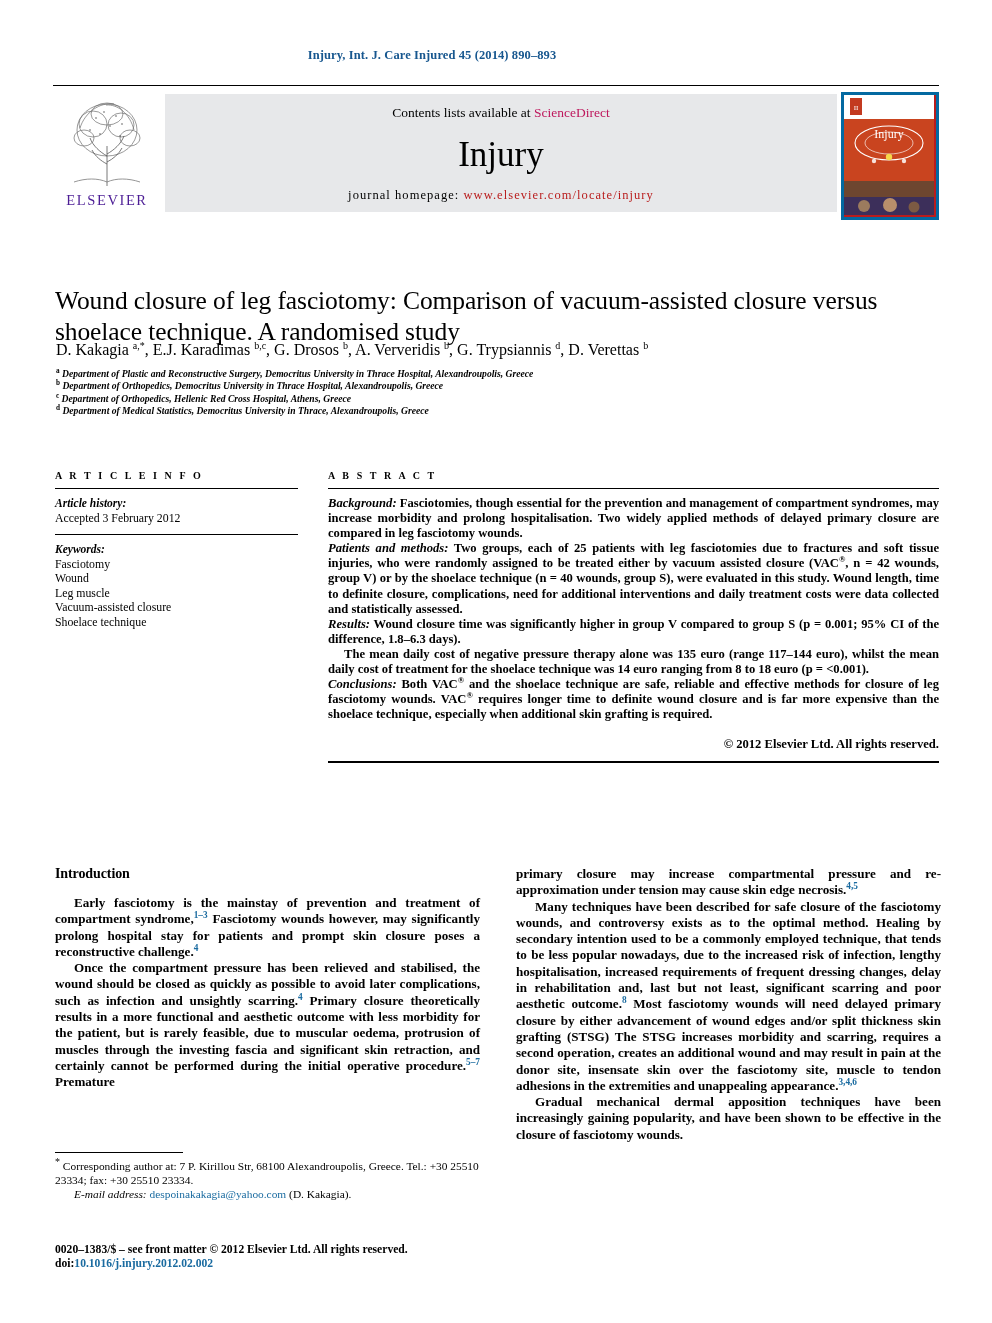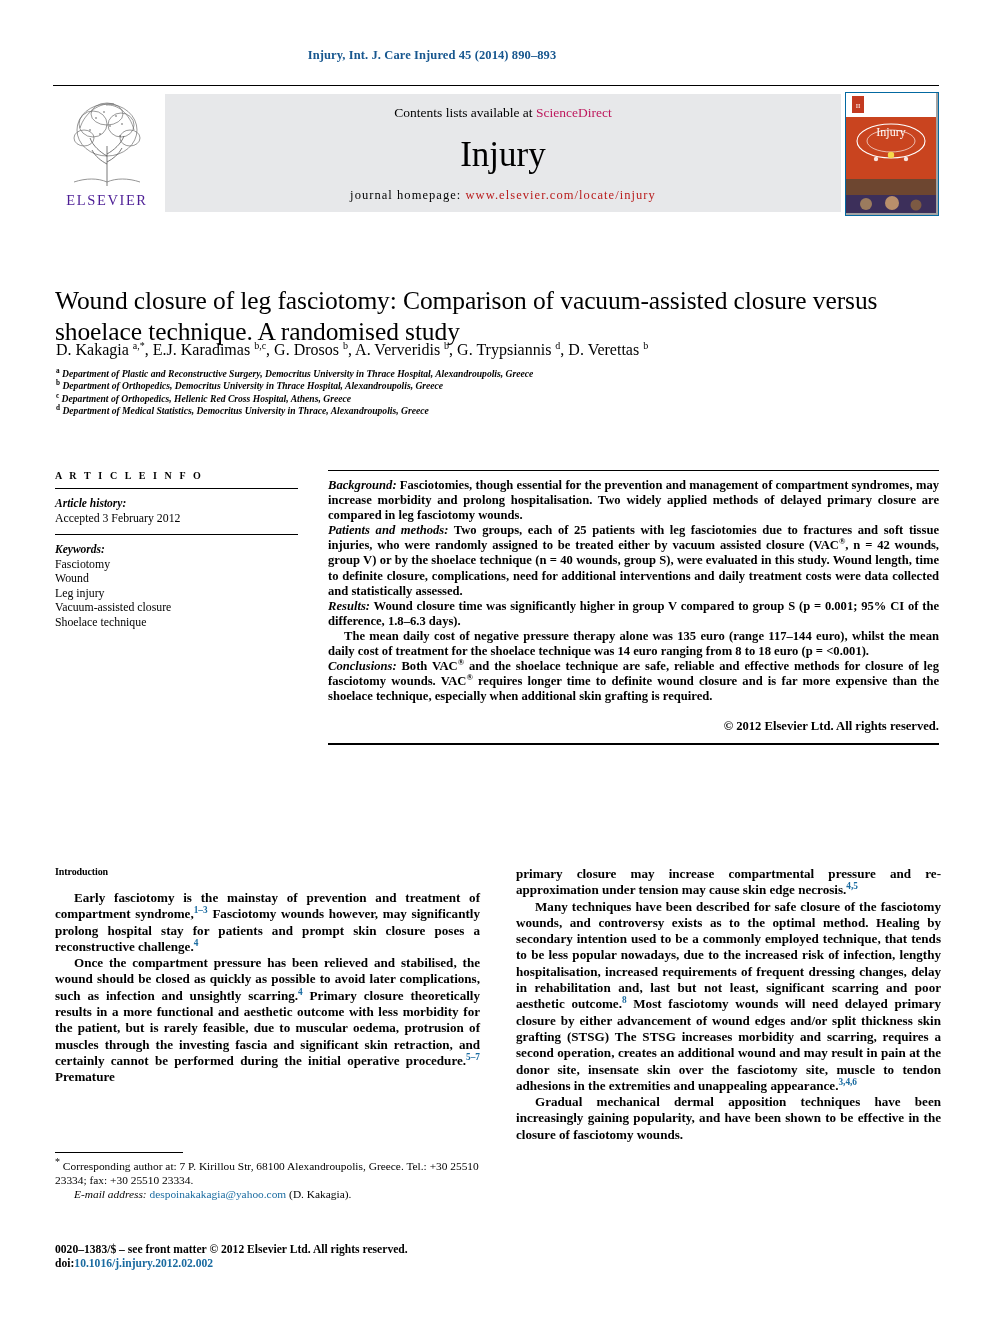--- a/index.html
+++ b/index.html
@@ -92,22 +92,22 @@
     font-size: 12.5px;
     letter-spacing: 1.05px;
   }
   .homepage-line .url { color: #b91c1c; margin-top: 36px; }
   .cover-thumb {
     width: 92px;
     flex: 0 0 92px;
     height: 122px;
     position: relative;
     overflow: hidden;
-    border: 1px solid #0369a1;
-    background: #a3a3a3;
+    border: 3px solid #0369a1;
+    background: #b91c1c;
   }
 
   
   .title {
     position: absolute;
     left: 55px; top: 268px;
     width: 890px;
     font-size: 25.5px;
     line-height: 31px;
     font-weight: normal;
@@ -220,21 +220,21 @@
     height: 400px;
   }
   .bcol {
     position: absolute;
     top: 0;
     width: 425px;
   }
   .bcol.left { left: 0; }
   .bcol.right { left: 461px; }
   .h2 {
-    font-size: 10px;
+    font-size: 14px;
     font-weight: bold;
     margin: 0 0 13px 0;
     letter-spacing: -0.1px;
   }
   .btext {
     font-size: 13.1px;
     line-height: 16.3px;
     text-align: justify;
     font-weight: bold;
   }
@@ -367,27 +367,28 @@
     <div class="col-info">
       <div class="sec-head">A R T I C L E   I N F O</div>
       <div class="rule-thin"></div>
       <div class="it-head">Article history:</div>
       <div class="info-line">Accepted 3 February 2012</div>
       <div class="rule-thick"></div>
       <div class="it-head">Keywords:</div>
       <div class="kw-list">
           <div>Fasciotomy</div>
           <div>Wound</div>
-          <div>Leg injury</div>
+          <div>Leg muscle</div>
           <div>Vacuum-assisted closure</div>
           <div>Shoelace technique</div>
         </div>
     </div>
 
     <div class="col-abs">
+      <div class="sec-head">A B S T R A C T</div>
       <div class="rule-thin"></div>
       <div class="abs-text">
           <p><span class="lbl">Background:</span> Fasciotomies, though essential for the prevention and management of compartment syndromes, may increase morbidity and prolong hospitalisation. Two widely applied methods of delayed primary closure are compared in leg fasciotomy wounds.</p>
           <p><span class="lbl">Patients and methods:</span> Two groups, each of 25 patients with leg fasciotomies due to fractures and soft tissue injuries, who were randomly assigned to be treated either by vacuum assisted closure (VAC<sup>®</sup>, n = 42 wounds, group V) or by the shoelace technique (n = 40 wounds, group S), were evaluated in this study. Wound length, time to definite closure, complications, need for additional interventions and daily treatment costs were data collected and statistically assessed.</p>
           <p><span class="lbl">Results:</span>  Wound closure time was significantly higher in group V compared to group S (p = 0.001; 95% CI of the difference, 1.8–6.3 days).</p>
           <p class="ind">The mean daily cost of negative pressure therapy alone was 135 euro (range 117–144 euro), whilst the mean daily cost of treatment for the shoelace technique was 14 euro ranging from 8 to 18 euro (p = &lt;0.001).</p>
           <p><span class="lbl">Conclusions:</span>  Both VAC<sup>®</sup> and the shoelace technique are safe, reliable and effective methods for closure of leg fasciotomy wounds. VAC<sup>®</sup> requires longer time to definite wound closure and is far more expensive than the shoelace technique, especially when additional skin grafting is required.</p>
         </div>
       <div class="copyright">© 2012 Elsevier Ltd. All rights reserved.</div>
       <div class="abs-bottom-rule"></div>

